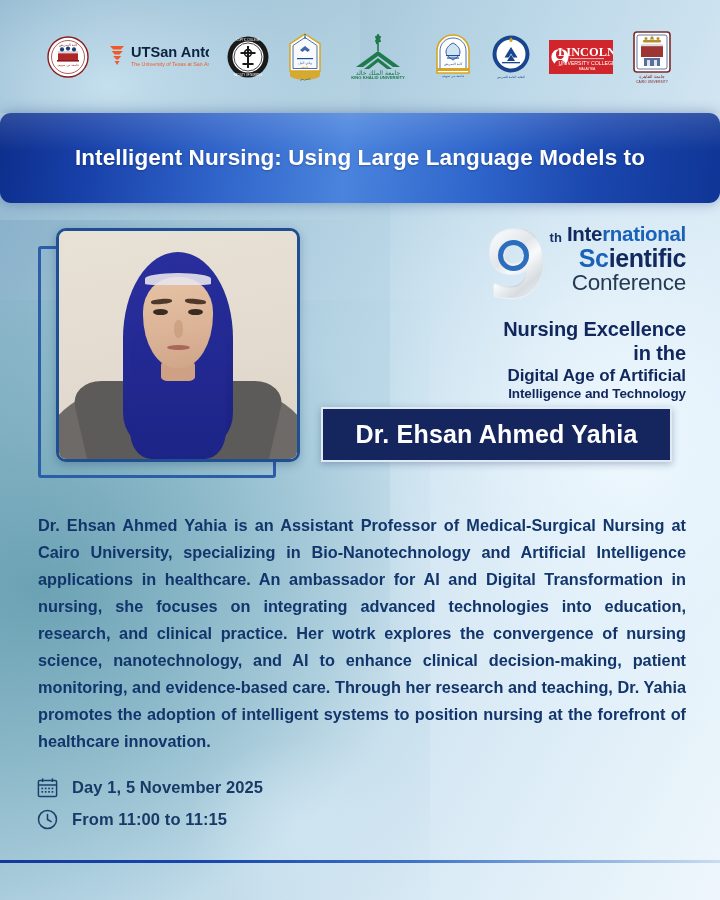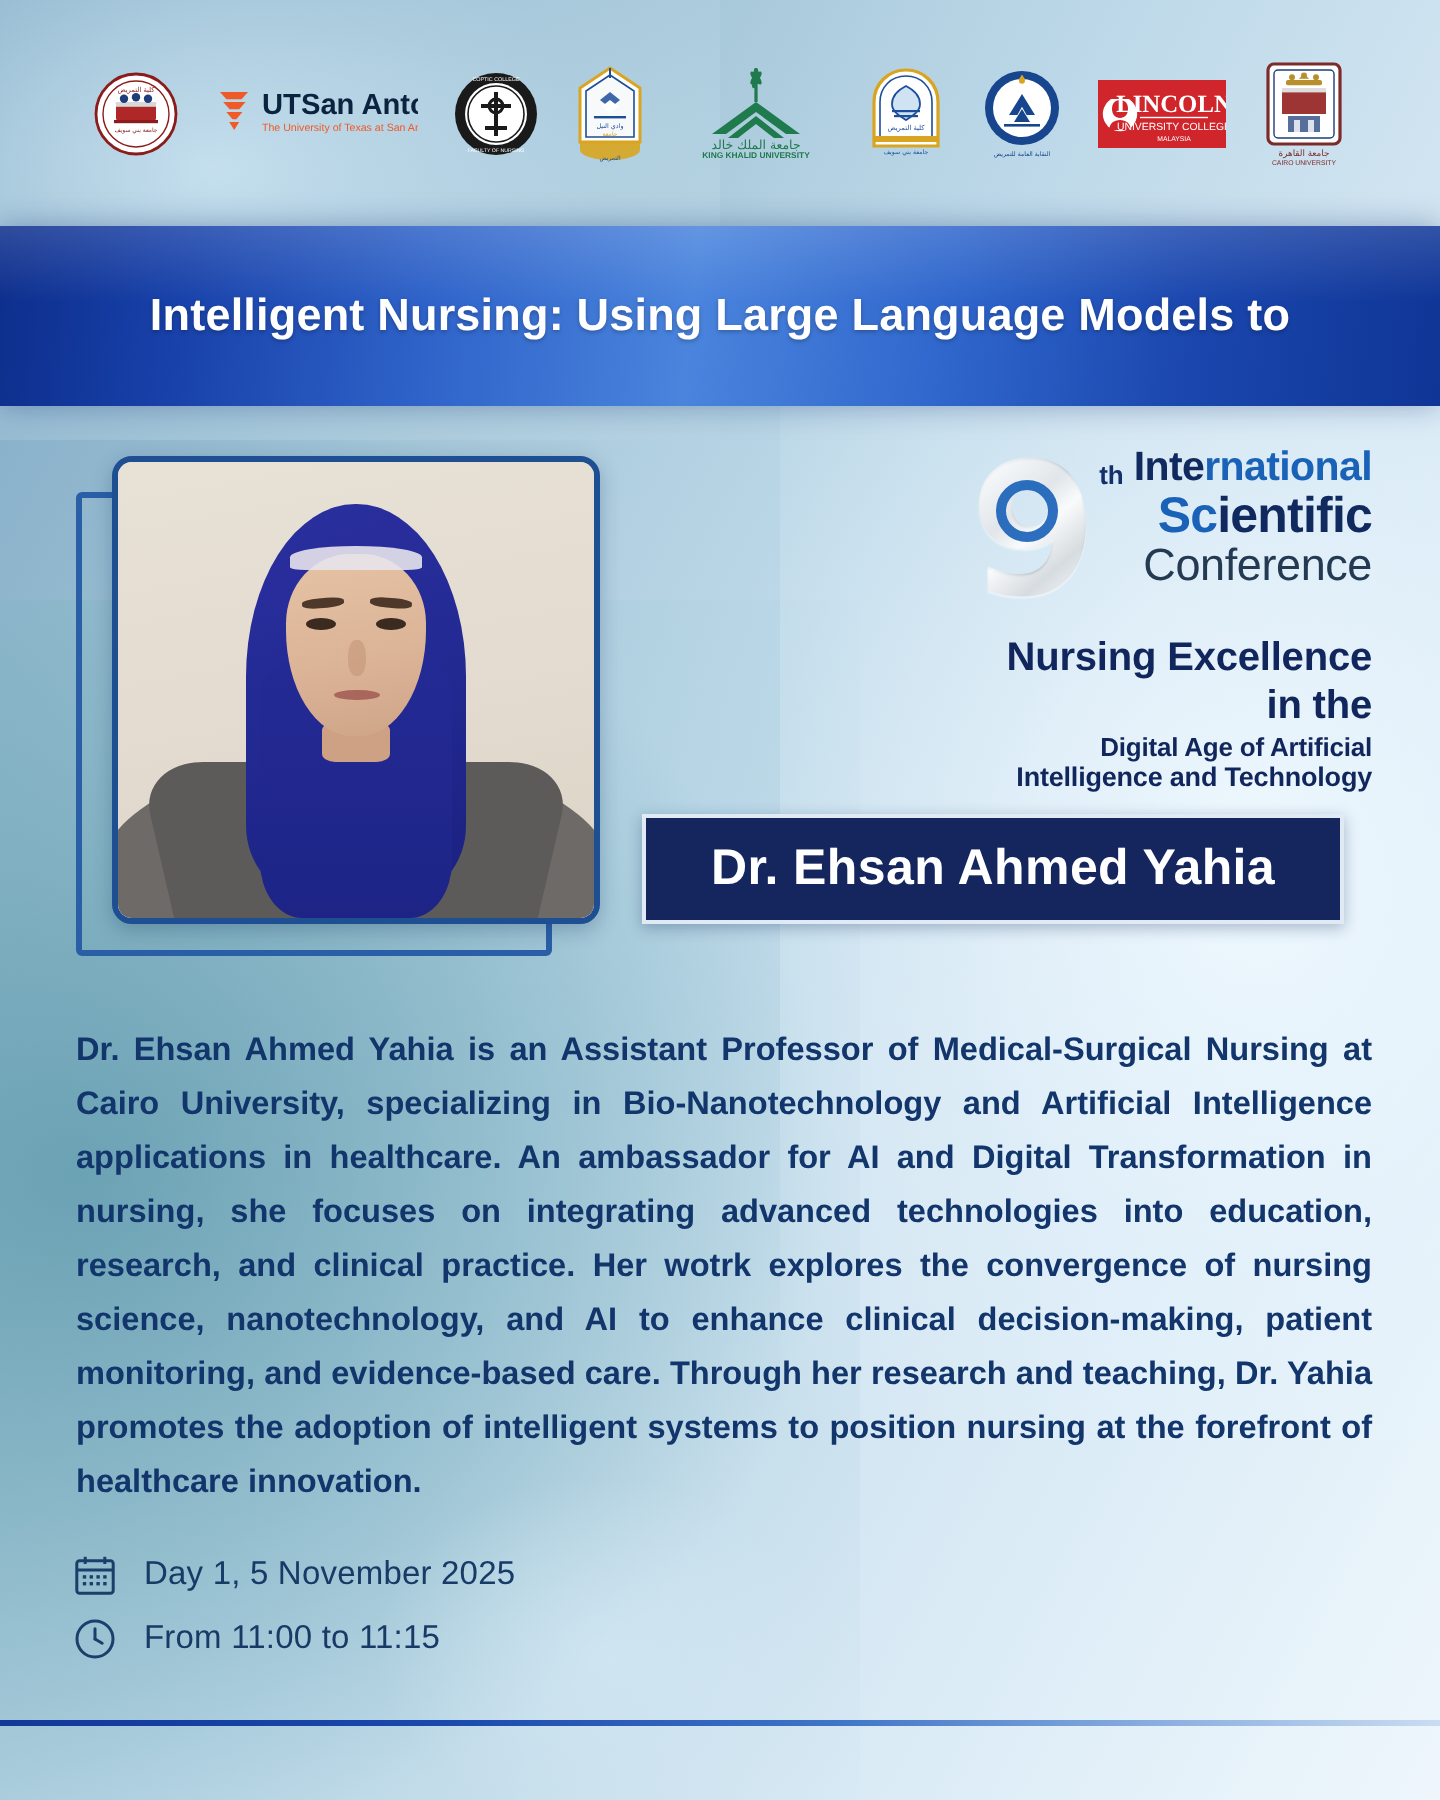--- a/index.html
+++ b/index.html
@@ -97,20 +97,21 @@
         #2f63c9 30%,
         #4a84dd 48%,
         #2f66cc 66%,
         #1b47ae 82%,
         #0f3596 100%);
     display: flex;
     flex-direction: column;
     align-items: center;
     justify-content: center;
     box-shadow: 0 0 14px rgba(10,40,110,0.35);
+    border-radius: 11px;
   }
   .title-banner::before {
     content: "";
     position: absolute;
     left: 0; top: 0; right: 0; height: 42%;
     background: linear-gradient(180deg, rgba(255,255,255,0.14), rgba(255,255,255,0));
     pointer-events: none;
   }
   .title-line {
     color: #ffffff;
@@ -335,21 +336,21 @@
   }
   .c-dark { color: #10295f; }
   .c-mid  { color: #1a62b8; }
   .tagline {
     text-align: right;
     margin-top: 5px;
     color: #10265c;
   }
   .tg1 { font-size: 21px; font-weight: bold; letter-spacing: -0.2px; line-height: 1.12; }
   .tg2 { font-size: 20px; font-weight: bold; letter-spacing: -0.1px; line-height: 1.22; }
-  .tg3 { font-size: 13px; font-weight: bold; letter-spacing: -0.1px; line-height: 1.18; }
+  .tg3 { font-size: 17px; font-weight: bold; letter-spacing: -0.1px; line-height: 1.18; }
   .tg4 { font-size: 13.5px; font-weight: bold; letter-spacing: -0.1px; line-height: 1.25; }
 
   
   .name-banner {
     position: absolute;
     left: 321px; top: 407px;
     width: 351px; height: 55px;
     background: #15265e;
     border: 2px solid #dfeaf5;
     box-sizing: border-box;
@@ -395,21 +396,21 @@
   .meta-icon {
     width: 23px; height: 23px;
     flex: 0 0 auto;
     display: flex;
     align-items: center;
     justify-content: center;
   }
   .meta-text {
     color: #183a66;
     font-size: 16.5px;
-    font-weight: normal;
+    font-weight: bold;
     letter-spacing: 0.1px;
     white-space: nowrap;
   }
 
   
   .bottom-rule {
     position: absolute;
     left: 0; top: 860px;
     width: 720px; height: 3px;
     background: linear-gradient(90deg,

